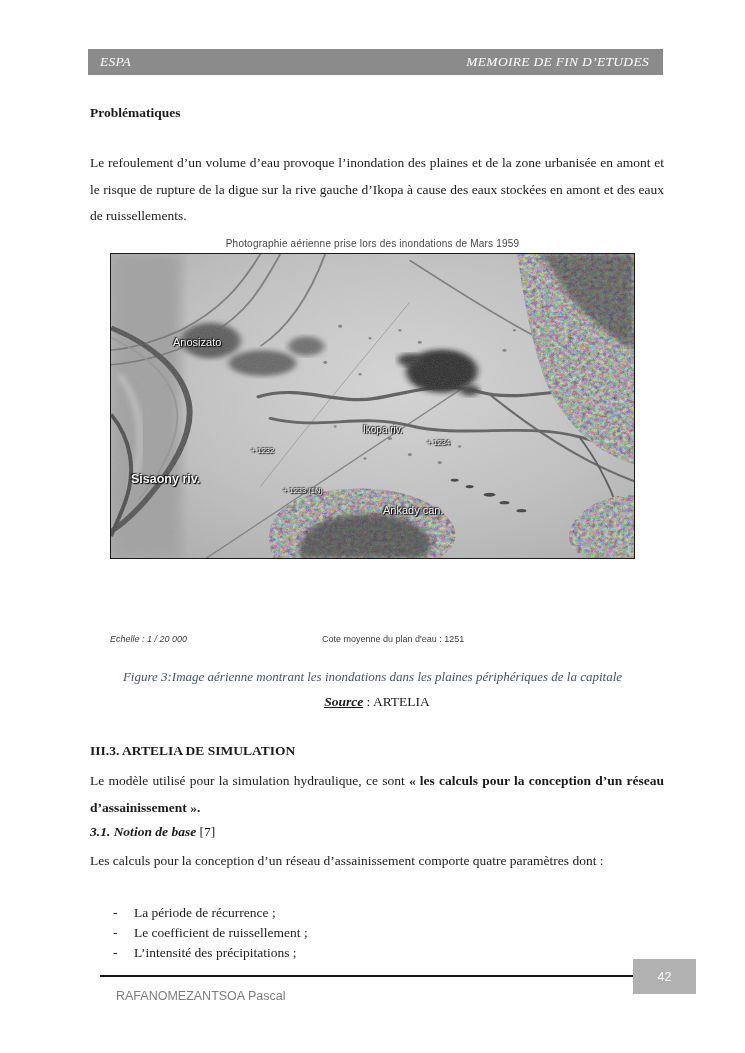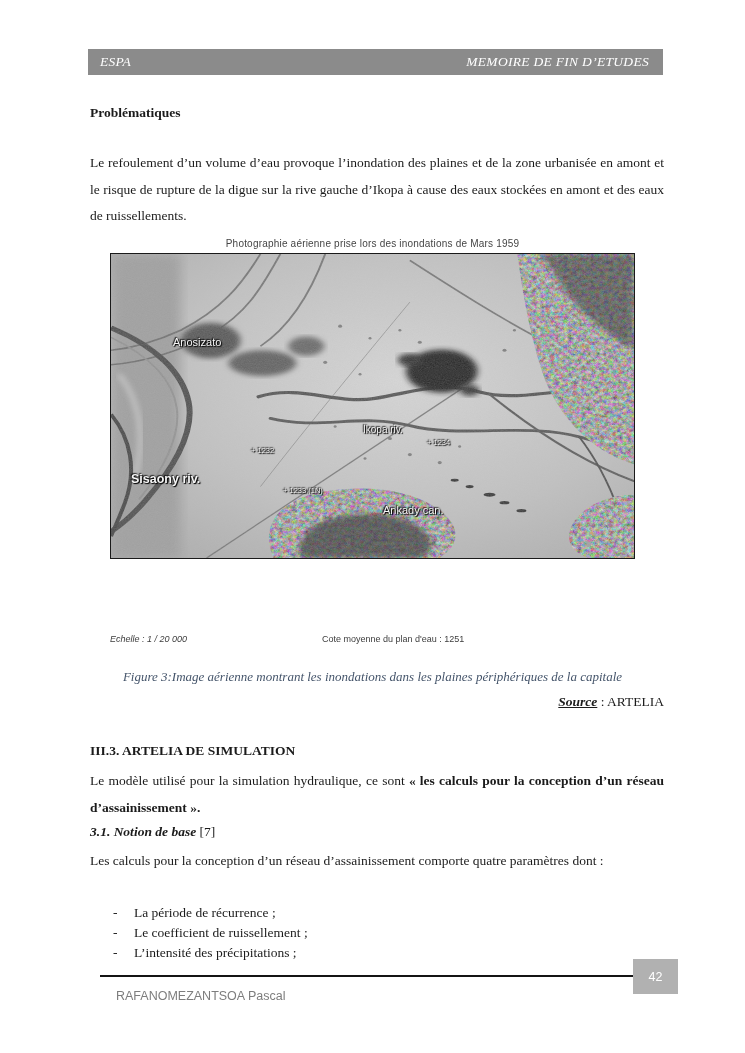--- a/index.html
+++ b/index.html
@@ -50,32 +50,32 @@
   .l7{left:186px;top:320px;font-size:13px;font-weight:700;padding-left:44px;}
   .l8{left:348px;top:309px;font-size:7.5px;}
   .l9{left:448px;top:338px;font-size:10px;}
   .photo-meta{position:absolute;left:110px;top:634px;width:525px;height:14px;
     font-family:"Liberation Sans",sans-serif;font-size:9px;color:#3d3d3d;}
   .photo-meta .scale{position:absolute;left:0;top:0;font-style:italic;}
   .photo-meta .cote{position:absolute;left:212px;top:0;}
   
   .fig-caption{position:absolute;left:80px;top:669px;width:585px;text-align:center;
     font-style:italic;font-size:13px;color:var(--caption_text);}
-  .fig-source{position:absolute;left:90px;top:694px;width:574px;text-align:right;font-size:13.5px;}
+  .fig-source{position:absolute;left:90px;top:694px;width:574px;text-align:center;font-size:13.5px;}
   .src-label{font-style:italic;font-weight:700;text-decoration:underline;}
   
   .h-section{position:absolute;left:90px;top:743px;margin:0;font-size:13.5px;font-weight:700;}
   .subhead{position:absolute;left:90px;top:824px;font-size:13.5px;}
   .subhead .bi{font-style:italic;font-weight:700;}
   .dash-list{position:absolute;left:113px;top:903px;margin:0;padding:0;list-style:none;font-size:13.5px;}
   .dash-list li{line-height:20px;}
   .dash-list .dash{display:inline-block;width:21px;}
   
   .footer-rule{position:absolute;left:100px;top:975px;width:535px;height:2px;background:var(--footer_rule);}
-  .page-badge{position:absolute;left:633px;top:959px;width:45px;height:35px;background:var(--page_badge_bg);
+  .page-badge{position:absolute;left:633px;top:959px;width:63px;height:35px;background:var(--page_badge_bg);
     color:var(--page_badge_text);display:flex;align-items:center;justify-content:center;
     font-family:"Liberation Sans",sans-serif;font-size:12.5px;}
   .footer-author{position:absolute;left:116px;top:989px;font-family:"Liberation Sans",sans-serif;
     font-size:12.5px;color:var(--footer_text);}
 </style>
 </head>
 <body>
 
 <div class="page">
 

